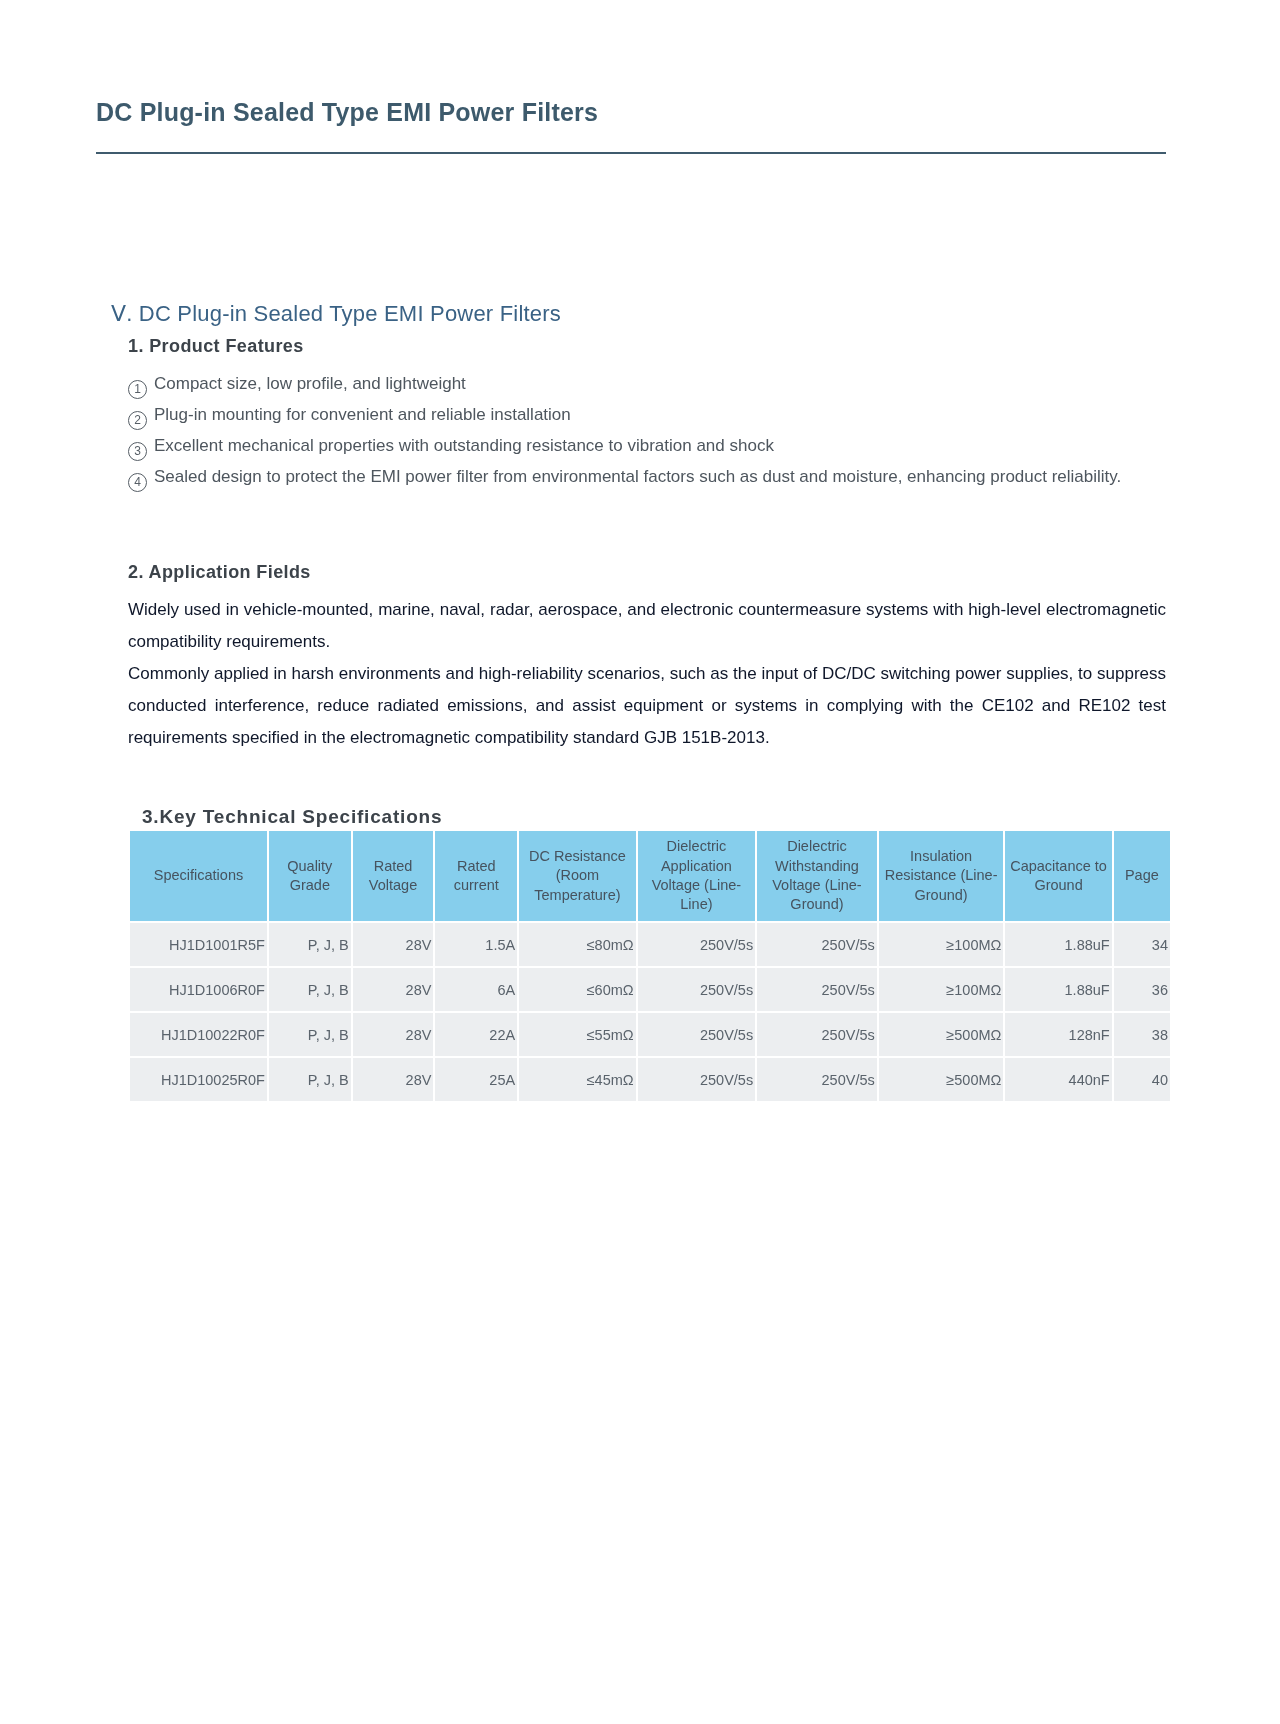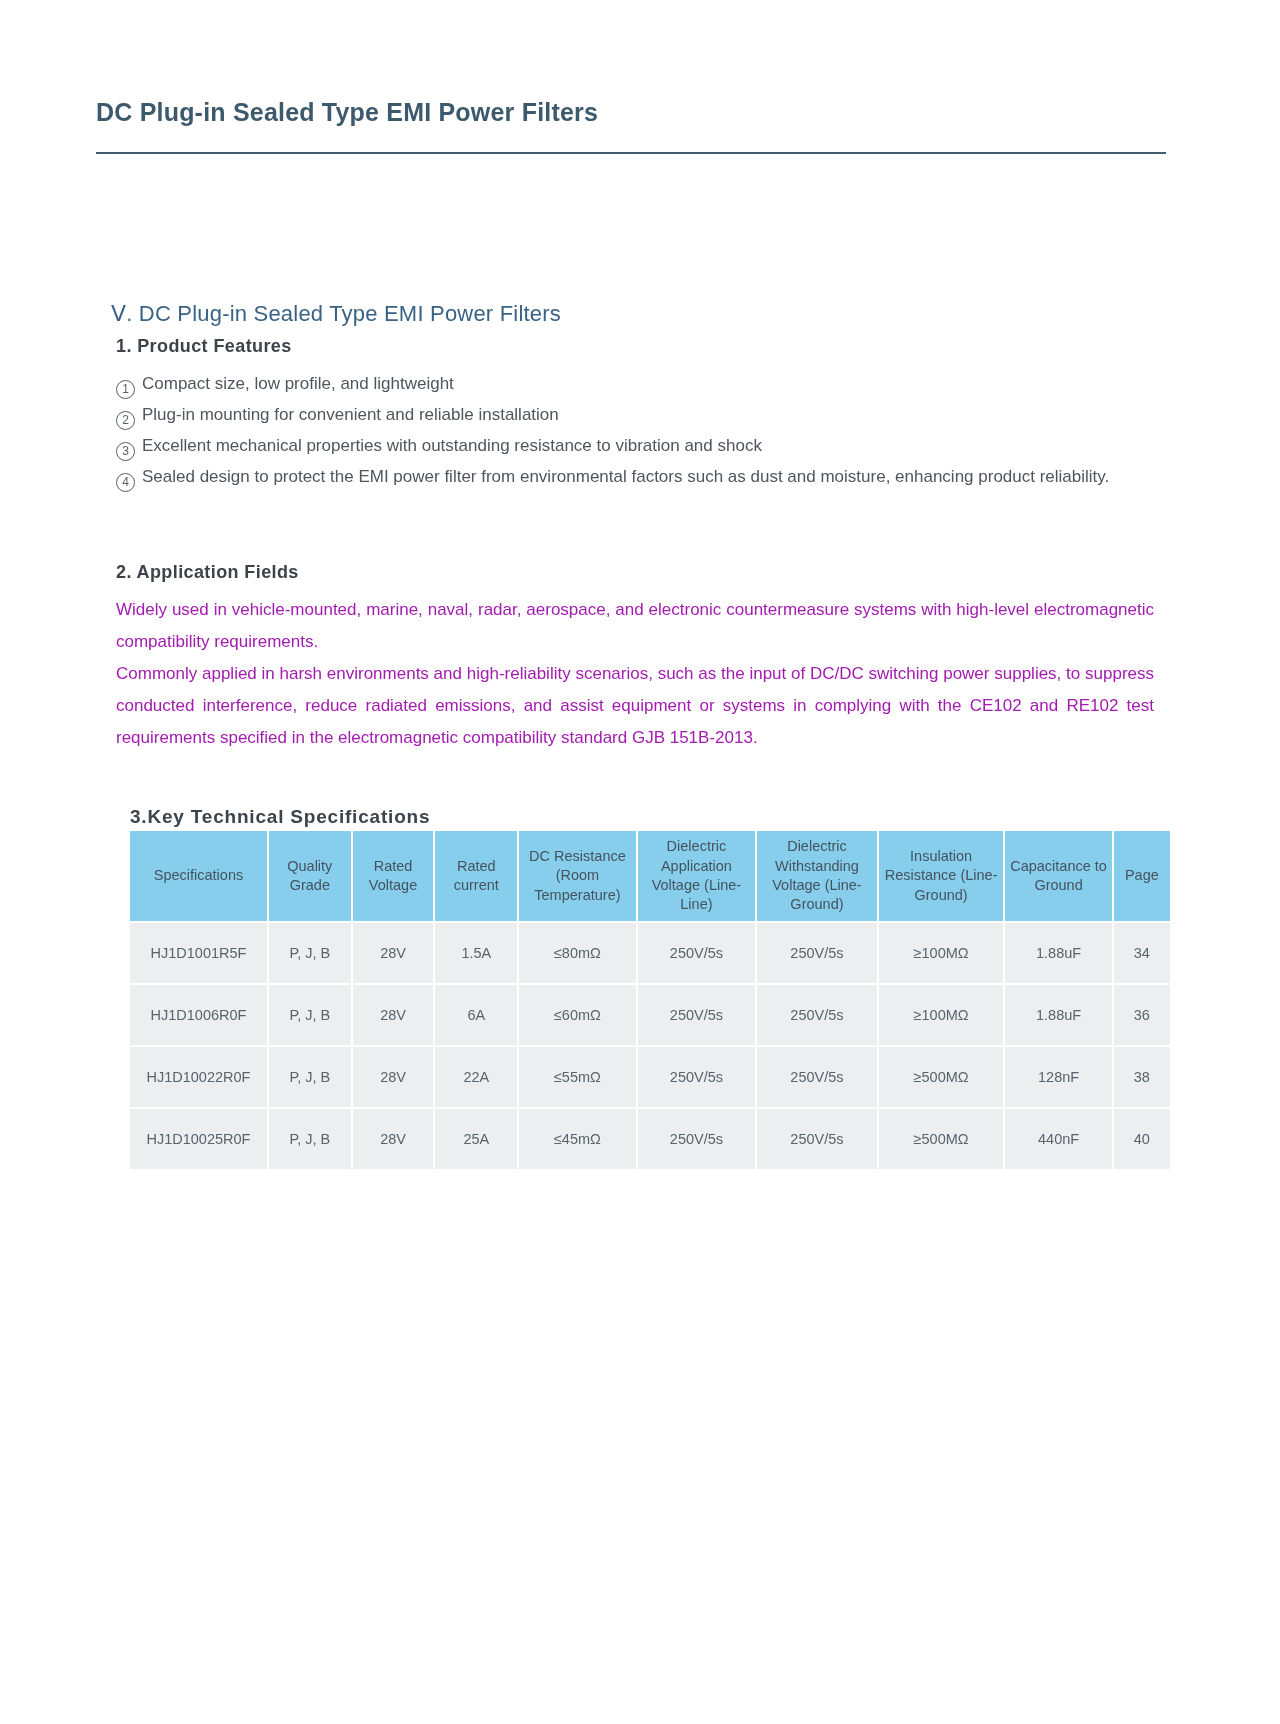--- a/index.html
+++ b/index.html
@@ -12,56 +12,56 @@
   }
   .title-rule{
     position:absolute;left:96px;top:152px;width:1070px;height:2px;background:#3f5b6d;
   }
 
   .section-heading{
     position:absolute;left:103px;top:293px;margin:8px;
     font-size:22px;font-weight:normal;color:#3a6285;letter-spacing:0.2px;
   }
 
-  .block{position:absolute;left:116px;width:1038px;}
+  .block{position:absolute;left:128px;width:1038px;}
   .sub-heading{
     margin:0 0 11px 0;font-size:18px;font-weight:bold;color:#3c434a;letter-spacing:0.4px;
   }
 
   #features{top:336px;}
   .feat-item{line-height:31px;font-size:17px;color:#4e565e;}
   .circ{
     display:inline-flex;align-items:center;justify-content:center;
     width:19px;height:19px;border:1.2px solid #565e66;border-radius:50%;
     font-size:12px;color:#565e66;margin-right:7px;vertical-align:-3.5px;box-sizing:border-box;
   }
 
   #applications{top:562px;}
-  #applications p{margin:0;line-height:32px;font-size:17px;color:#a21caf;text-align:justify;}
+  #applications p{margin:0;line-height:32px;font-size:17px;color:#0f172a;text-align:justify;}
 
   #specs-heading-wrap{top:792px;}
   #specs-heading-wrap .sub-heading{margin:14px;letter-spacing:0.8px;font-size:19px;}
 
   table.spec-table{
     position:absolute;left:128px;top:829px;width:1044px;
     border-collapse:separate;border-spacing:2px;table-layout:fixed;
   }
   .spec-table col.c1{width:13.4%;} .spec-table col.c2{width:8.0%;}
   .spec-table col.c3{width:7.9%;}  .spec-table col.c4{width:8.0%;}
   .spec-table col.c5{width:11.4%;} .spec-table col.c6{width:11.5%;}
   .spec-table col.c7{width:11.7%;} .spec-table col.c8{width:12.2%;}
   .spec-table col.c9{width:10.4%;} .spec-table col.c10{width:5.5%;}
   .spec-table th{
     background:#86ceec;color:#46535f;font-weight:normal;
     font-size:14.5px;line-height:1.34;text-align:center;vertical-align:middle;
     height:86px;padding:2px 2px;overflow:hidden;
   }
   .spec-table td{
     background:#eceef0;color:#5a636c;font-size:14.5px;
-    text-align:center;vertical-align:middle;height:60px;padding:0 2px;
+    text-align:right;vertical-align:middle;height:43px;padding:0 2px;
   }
 </style>
 </head>
 <body>
 
 <div class="page">
 
   <h1 class="page-title">DC Plug-in Sealed Type EMI Power Filters</h1>
   <div class="title-rule"></div>
 

